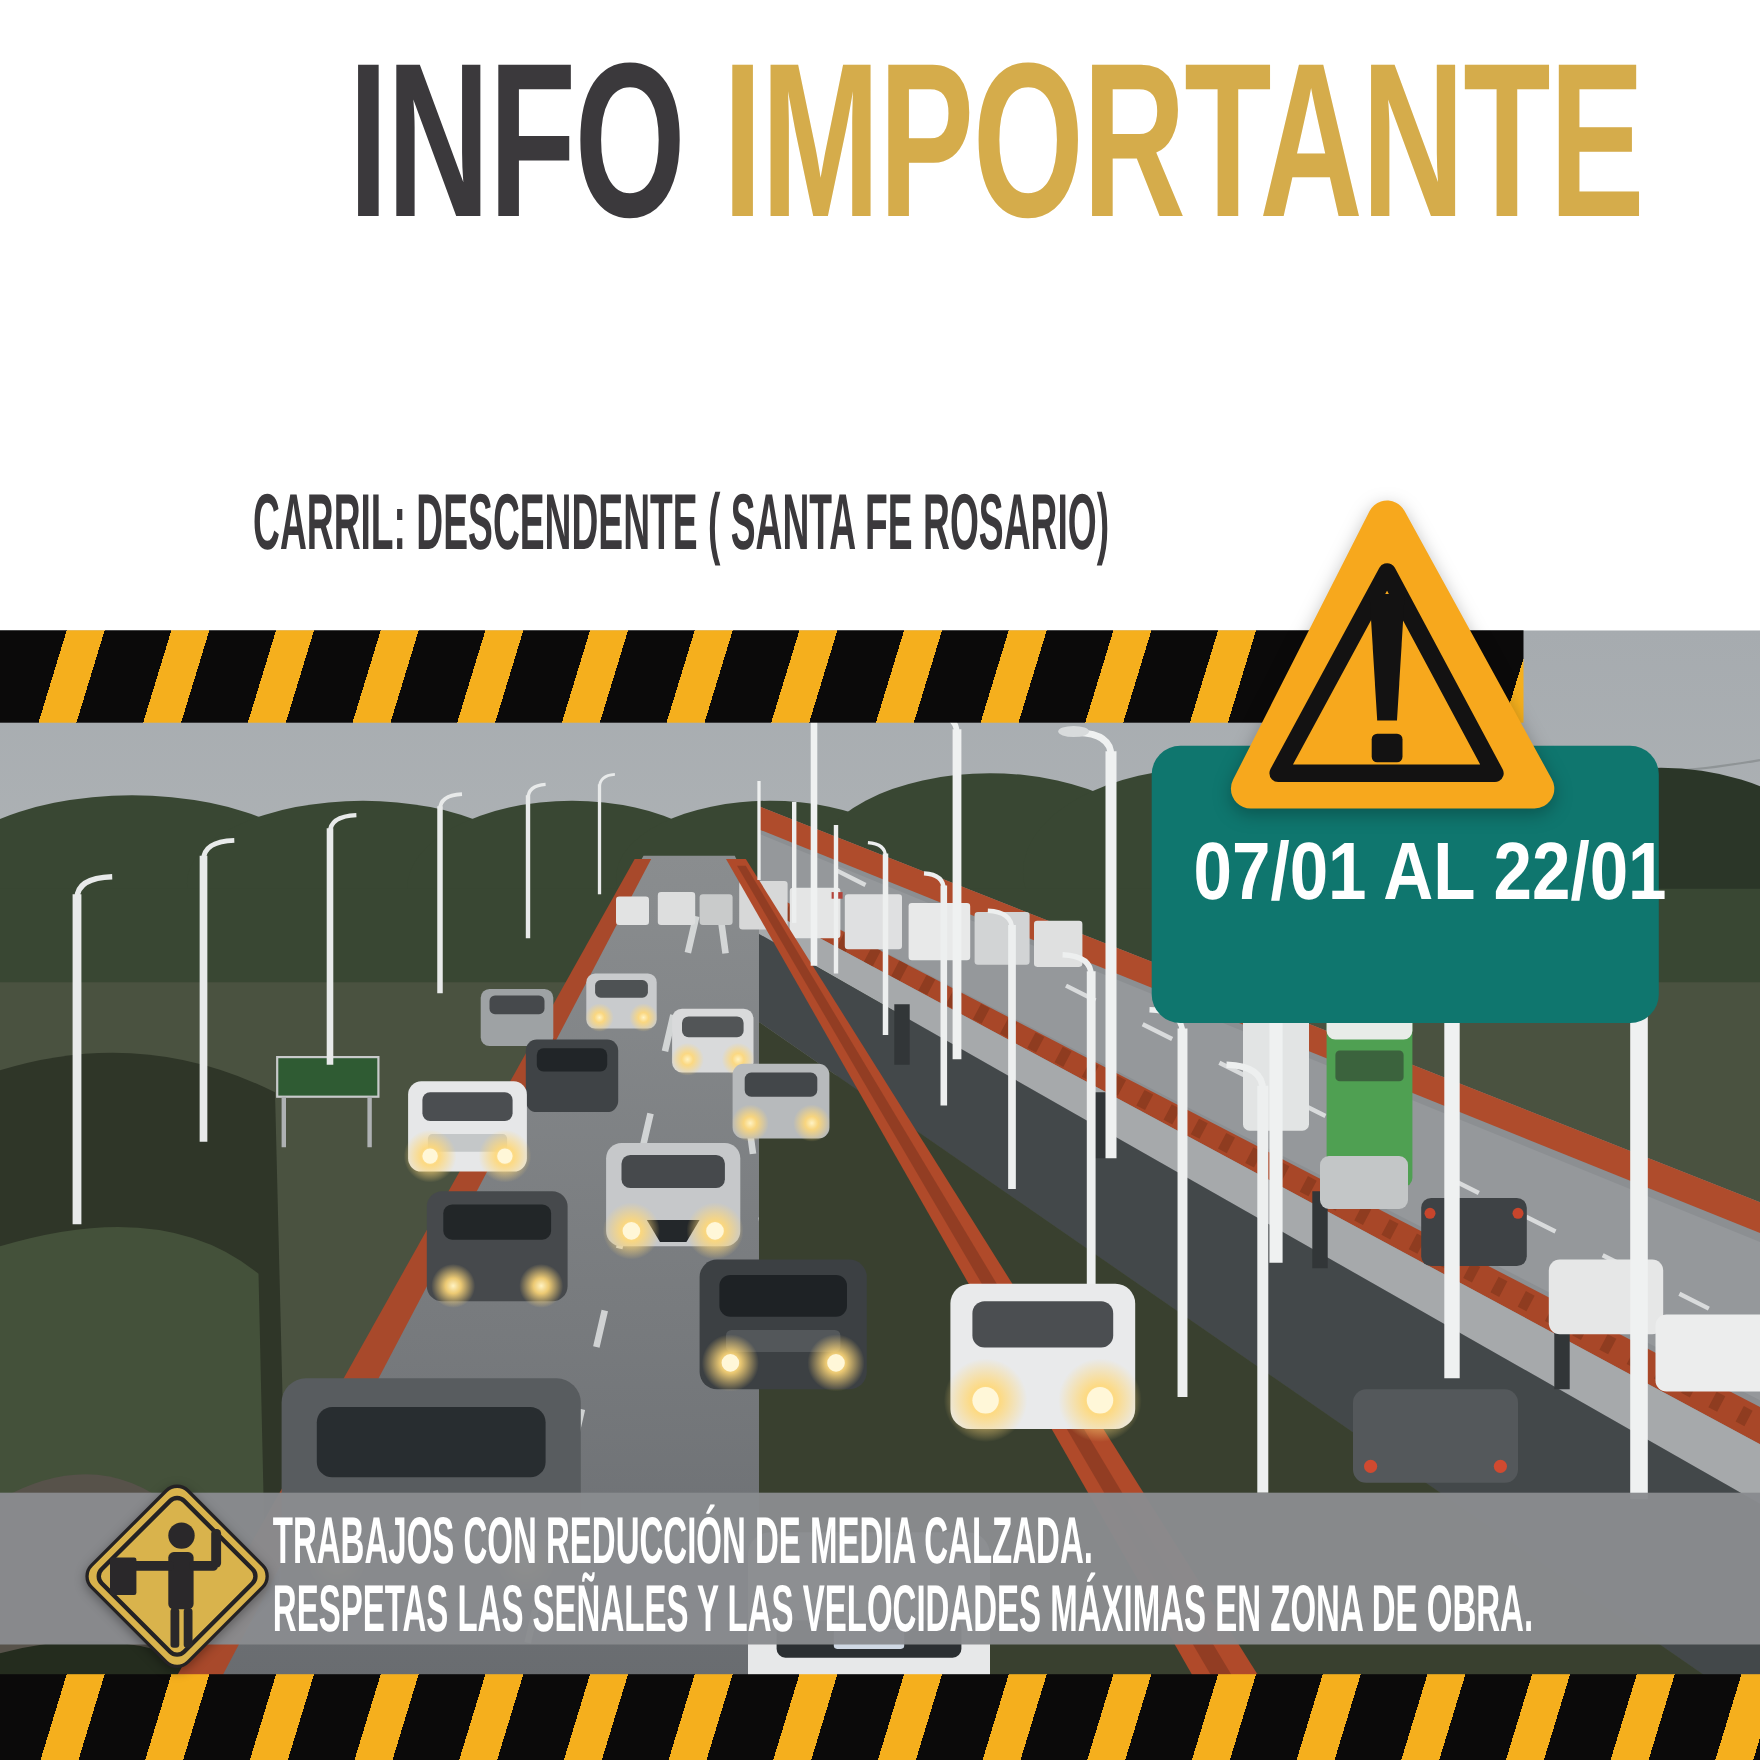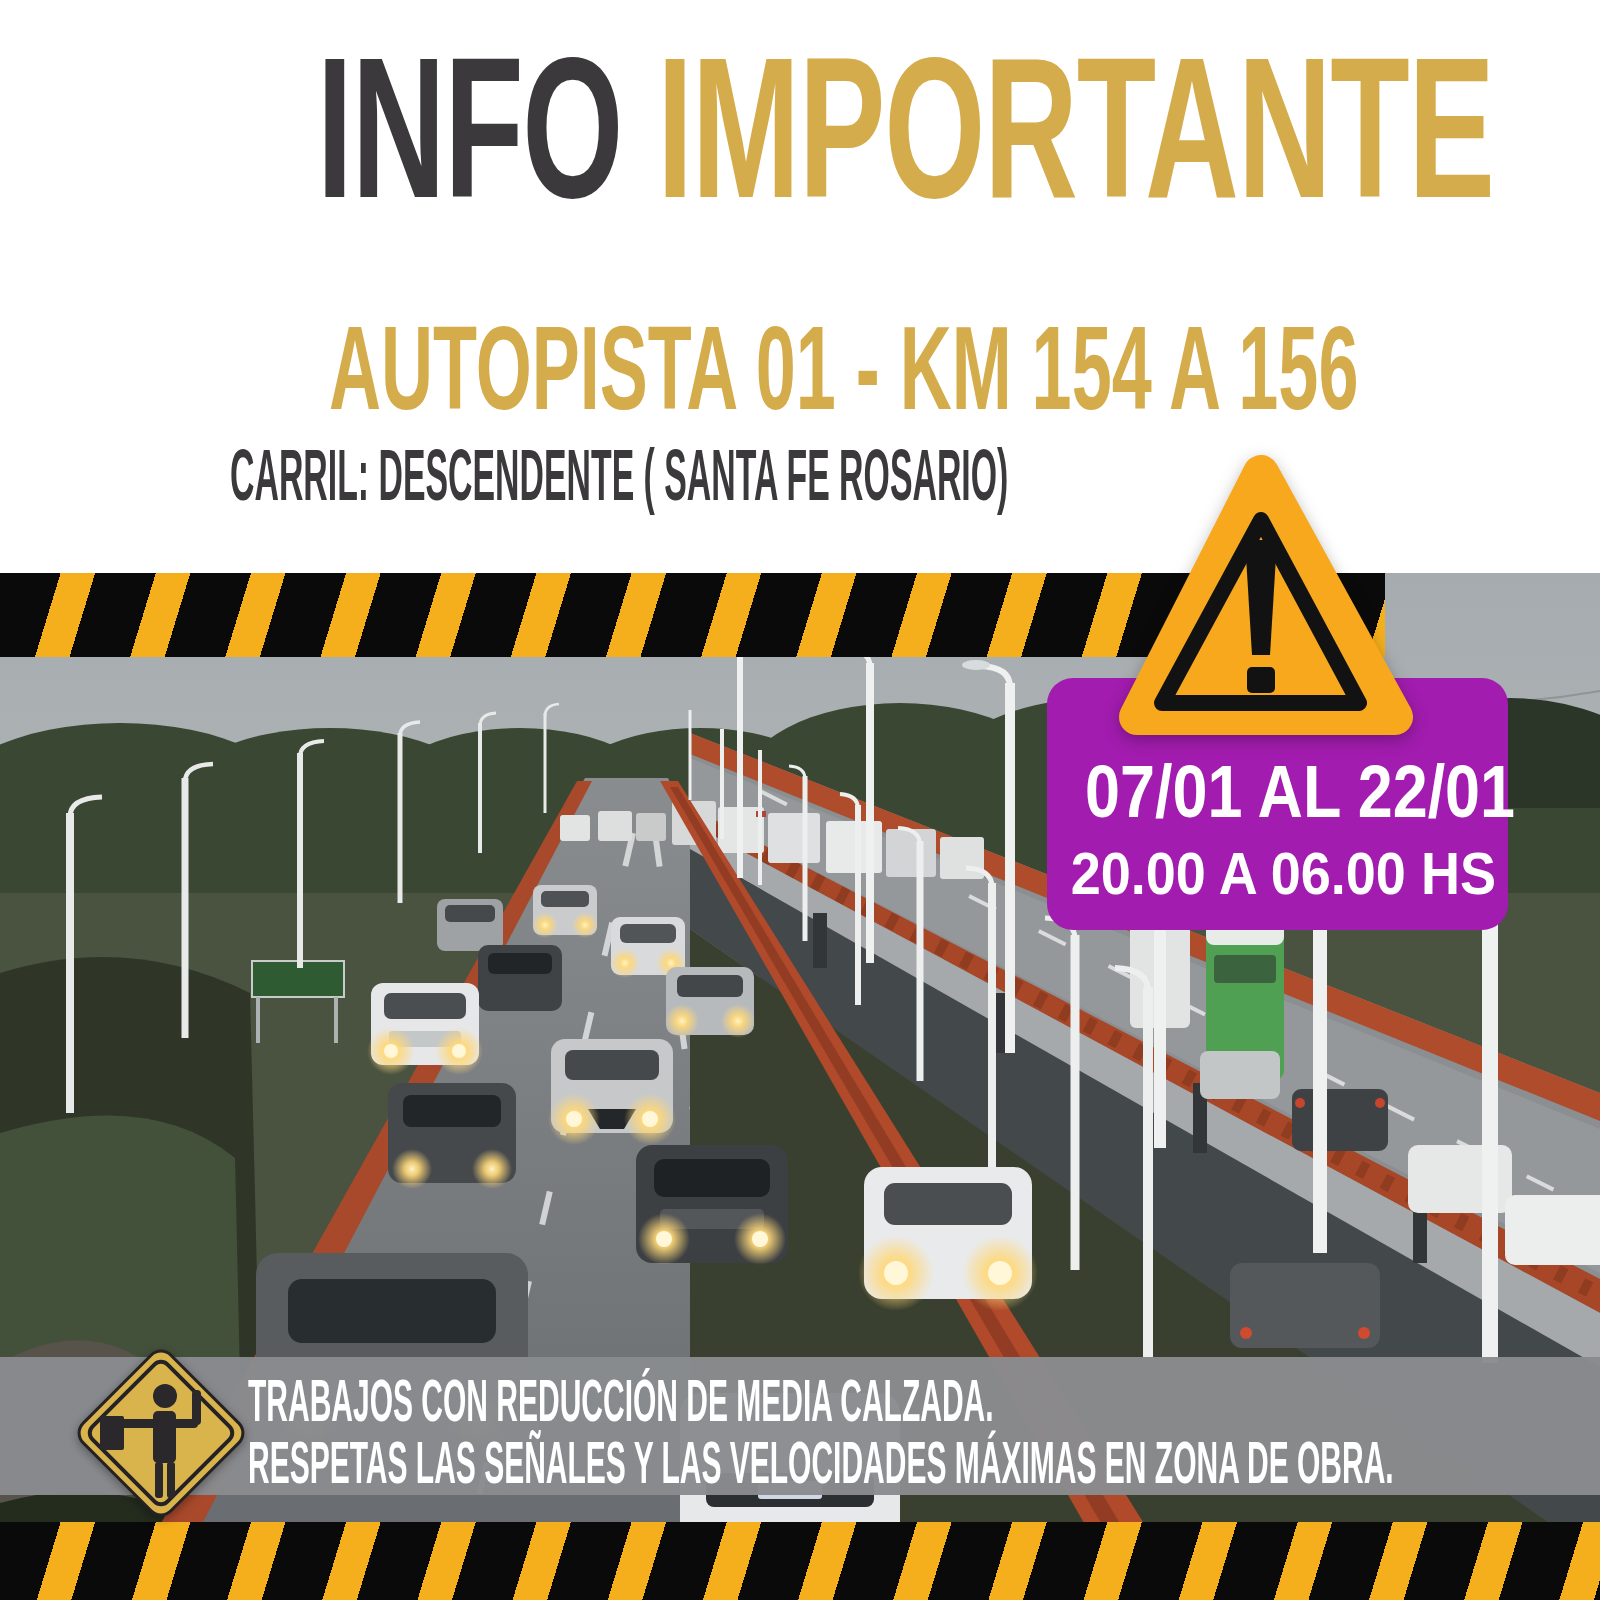--- a/index.html
+++ b/index.html
@@ -24,21 +24,21 @@
     position:absolute;
     background:repeating-linear-gradient(107deg,#0b0a0a 0 58px,#f5af1d 58px 91px);
   }
   .stripes.top{left:0;top:573px;width:1385px;height:84px;z-index:3;}
   .stripes.bottom{left:0;top:1522px;width:1600px;height:78px;z-index:5;}
   
   .photo{position:absolute;left:0;top:573px;width:1600px;height:1027px;z-index:1;}
   
   .sched{
     position:absolute;left:1047px;top:678px;width:461px;height:252px;z-index:4;
-    background:#a21caf;border-radius:26px;color:#ffffff;text-align:center;
+    background:#0f766e;border-radius:26px;color:#ffffff;text-align:center;
   }
   .sched .dates{margin-top:77px;font-size:74px;font-weight:bold;line-height:1;white-space:nowrap;}
   .sched .dates span{display:inline-block;transform:scaleX(0.85);transform-origin:50% 50%;}
   .sched .hours{margin-top:15px;font-size:60px;font-weight:bold;line-height:1;white-space:nowrap;}
   .sched .hours span{display:inline-block;transform:scaleX(0.9);transform-origin:50% 50%;}
   
   .warn-tri{position:absolute;left:1105px;top:445px;width:322px;height:305px;z-index:6;
             filter:drop-shadow(0 5px 8px rgba(0,0,0,0.28));}
   
   .notice{
@@ -52,23 +52,20 @@
   .flag-sign{position:absolute;left:66px;top:1338px;width:190px;height:190px;z-index:6;
              filter:drop-shadow(0 3px 5px rgba(0,0,0,0.35));}
 </style>
 </head>
 <body>
 
 <div class="poster">
 
   <div class="h-line t-main">
     <span class="squeeze"><span class="ink">INFO</span><span class="ink">&nbsp;</span><span class="gold">IMPORTANTE</span></span>
-  </div>
-  <div class="h-line t-road gold">
-    <span class="squeeze">AUTOPISTA 01 - KM 154 A 156</span>
   </div>
   <div class="t-lane ink">
     <span class="squeeze">CARRIL: DESCENDENTE ( SANTA FE ROSARIO)</span>
   </div>
 
   <svg class="photo" viewBox="0 0 1600 1027" preserveAspectRatio="none">
     <defs>
       <linearGradient id="sky" x1="0" y1="0" x2="0" y2="1">
         <stop offset="0" stop-color="#a6abaf"></stop>
           <stop offset="1" stop-color="#b4b8ba"></stop>
@@ -303,21 +300,20 @@
         <rect x="758" y="908" width="64" height="18" rx="3" fill="#cfd8e4"></rect>
       </g>
     </g>
   </svg>
 
   <div class="stripes top"></div>
   <div class="stripes bottom"></div>
 
   <div class="sched">
     <div class="dates"><span>07/01 AL 22/01</span></div>
-    <div class="hours"><span>20.00 A 06.00 HS</span></div>
   </div>
 
   <svg class="warn-tri" viewBox="0 0 322 305">
     <path d="M156,28 L290,272 L32,272 Z" fill="#f7a81d" stroke="#f7a81d" stroke-width="36" stroke-linejoin="round"></path>
     <path d="M156,75 L254,258 L57,258 Z" fill="none" stroke="#131212" stroke-width="16" stroke-linejoin="round"></path>
     <path d="M140,95 L172,95 L165,210 L147,210 Z" fill="#131212"></path>
     <rect x="142" y="222" width="28" height="26" rx="5" fill="#131212"></rect>
   </svg>
 
   <div class="notice">

